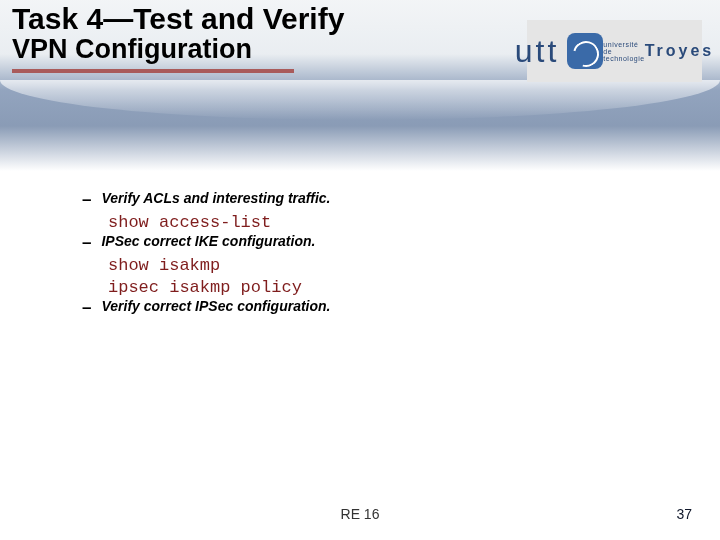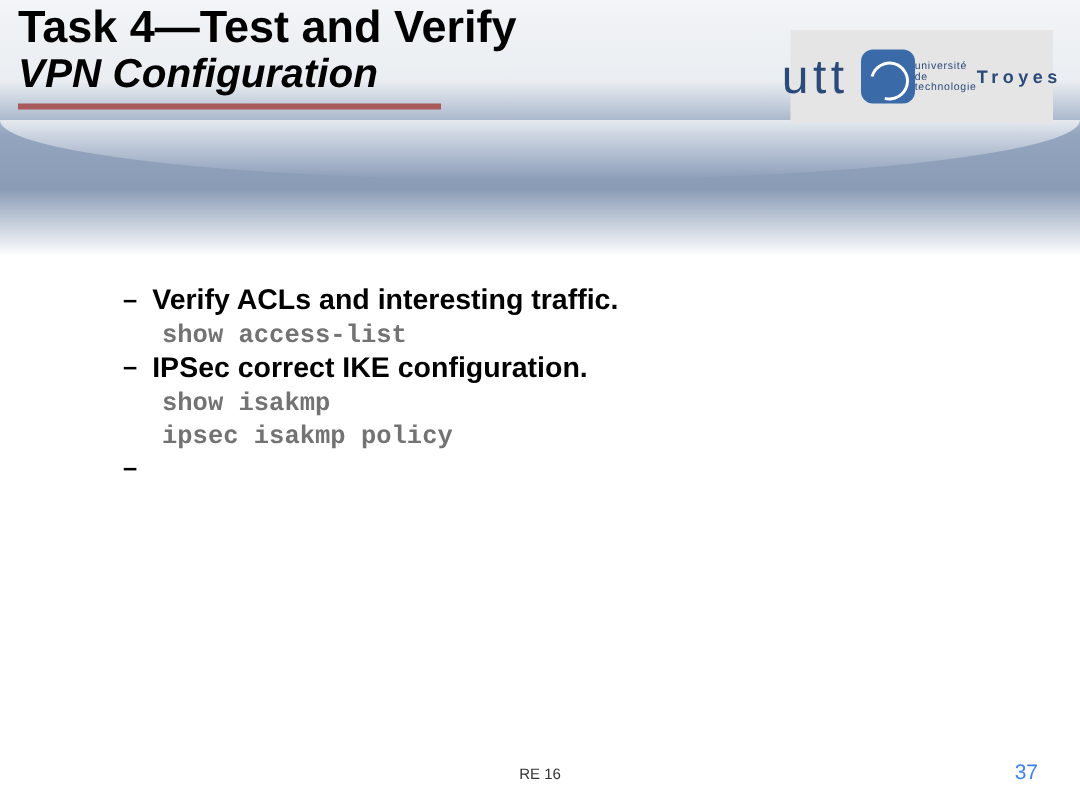--- a/index.html
+++ b/index.html
@@ -48,21 +48,20 @@
   .title-line1 {
     font-size: 30px;
     font-weight: bold;
     color: #000;
   }
   .title-line2 {
     font-size: 27px;
     font-weight: bold;
     color: #000;
     margin-top: -2px;
-    font-style: italic;
   }
   .title-underline {
     width: 282px;
     height: 4px;
     background: #a95b5b;
     margin-top: 4px;
   }
   .logo {
     position: absolute;
     top: 20px;
@@ -106,21 +105,21 @@
     border-left-color: transparent;
     transform: rotate(-30deg);
   }
   .logo-sub {
     font-size: 7px;
     color: #2a4a7a;
     letter-spacing: 0.5px;
     margin-top: 1px;
   }
   .logo-city {
-    font-size: 12px;
+    font-size: 16px;
     color: #2a4a7a;
     letter-spacing: 3px;
     font-weight: bold;
   }
   .content {
     position: absolute;
     top: 190px;
     left: 82px;
     width: 560px;
   }
@@ -129,47 +128,48 @@
     align-items: flex-start;
     margin-bottom: 2px;
   }
   .dash {
     font-size: 17px;
     font-weight: bold;
     margin-right: 10px;
     margin-left: 0;
   }
   .item-text {
-    font-size: 19px;
+    font-size: 14px;
     font-weight: bold;
     color: #000;
+    font-style: italic;
   }
   .cmd {
     font-family: "Courier New", monospace;
     font-size: 17px;
-    font-weight: bold;
+    font-weight: normal;
     margin-left: 26px;
-    color: #737373;
+    color: #7f1d1d;
     line-height: 1.25;
   }
   .footer-code {
     position: absolute;
     bottom: 18px;
     left: 0;
     width: 100%;
     text-align: center;
-    font-size: 10px;
+    font-size: 14px;
     color: #333;
   }
   .footer-num {
     position: absolute;
     bottom: 18px;
     right: 28px;
     font-size: 14px;
-    color: #3b82f6;
+    color: #0f172a;
   }
 </style>
 </head>
 <body>
 
 <div class="header-area">
   <div class="bg-image"></div>
   <div class="bg-swoosh"></div>
 
   <div class="title-block">
@@ -198,18 +198,19 @@
 
   <div class="item">
     <span class="dash">–</span>
     <span class="item-text">IPSec correct IKE configuration.</span>
   </div>
   <div class="cmd">show isakmp</div>
   <div class="cmd">ipsec isakmp policy</div>
 
   <div class="item">
     <span class="dash">–</span>
+    <span class="item-text">Verify correct IPSec configuration.</span>
   </div>
 
 </div>
 
 <div class="footer-code">RE 16</div>
 <div class="footer-num">37</div>
 
 </body></html>

